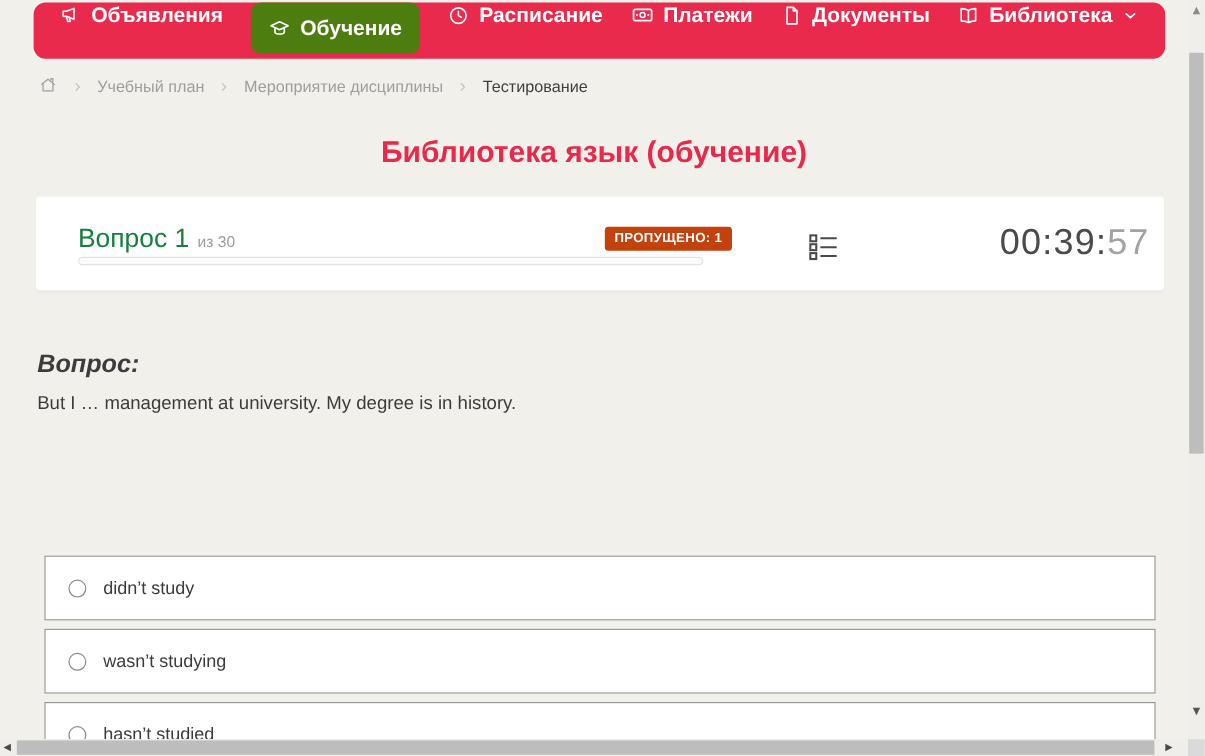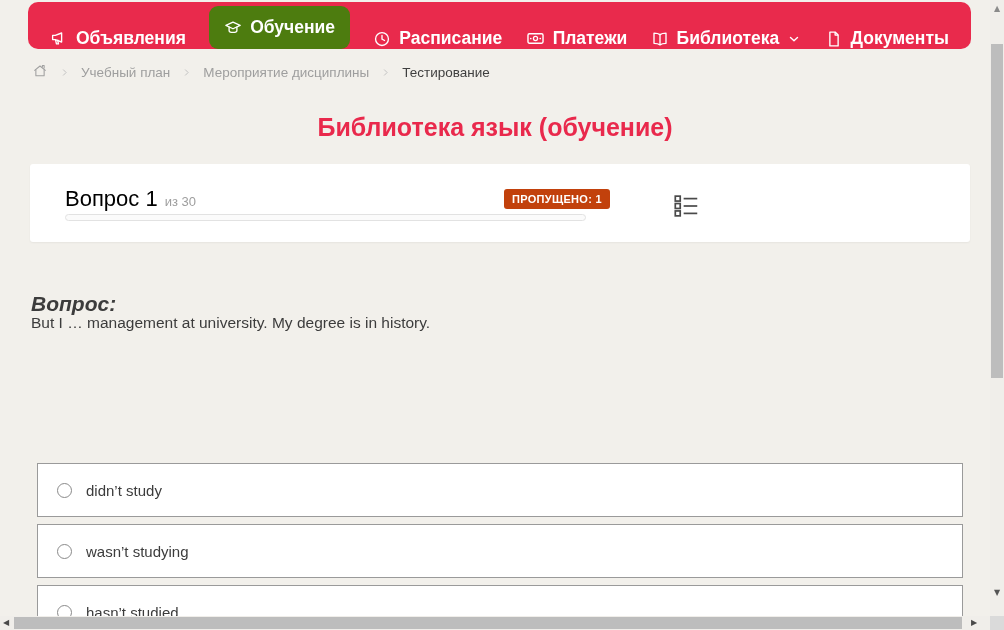--- a/index.html
+++ b/index.html
@@ -4,21 +4,21 @@
 <style>
   * { margin:0; padding:0; box-sizing:border-box; }
   html,body { width:1004px; height:630px; }
   body { font-family:"Liberation Sans", sans-serif; background:#f2f0eb; }
 
   .screen { position:relative; width:1004px; height:630px; background:#f2f0eb; overflow:hidden; }
   .content { position:absolute; left:0; top:0; width:990px; height:616px; overflow:hidden; }
 
   
   .topnav { position:absolute; left:28px; top:2px; width:943px; height:47px;
-            background:#e92a4c; border-radius:10px; display:flex; align-items:flex-end;
+            background:#e92a4c; border-radius:10px; display:flex; align-items:flex-start;
             justify-content:space-between; padding:0 22px; }
   .nav-item { display:flex; align-items:center; gap:8px; color:#fff; font-weight:bold;
               font-size:17.5px; cursor:pointer; white-space:nowrap; }
   .nav-item.active { background:#4d7c0f; border-radius:9px; padding:11px 15px; }
   .nav-item svg { display:block; }
 
   
   .breadcrumb { position:absolute; left:32px; top:62px; height:20px; display:flex;
                 align-items:center; gap:11px; font-size:13.5px; color:#9e9e9e;justify-content:flex-end; }
   .crumb { cursor:pointer; }
@@ -26,37 +26,37 @@
   .crumb-sep { display:flex; align-items:center; }
 
   
   .page-title { position:absolute; left:0; top:113px; width:990px; text-align:center;
                 font-size:25px; font-weight:bold; color:#e9294c; }
 
   
   .quiz-card { position:absolute; left:30px; top:164px; width:940px; height:78px;
                background:#ffffff; border-radius:3px; box-shadow:0 1px 2px rgba(0,0,0,0.05); }
   .q-title { position:absolute; left:35px; top:22px; display:flex; align-items:baseline; gap:7px; }
-  .q-label { font-size:22px; color:#000000; }
+  .q-label { font-size:22px; color:#15803d; }
   .q-of { font-size:13px; color:#9e9e9e; }
   .skipped-badge { position:absolute; left:474px; top:25px; background:#c2410c; color:#fff;
                    font-size:11px; font-weight:bold; padding:4px 8px; border-radius:3px;
                    letter-spacing:0.3px; }
   .progress { position:absolute; left:35px; top:50px; width:521px; height:7px;
               background:#fbfbfb; border:1px solid #e2e2e2; border-radius:5px; overflow:hidden; }
   .progress-fill { height:100%; background:#e92a4c; width:0; }
   .list-btn { position:absolute; left:641px; top:27px; width:30px; height:30px; cursor:pointer; }
   .timer { position:absolute; right:12px; top:22px; font-size:30px; letter-spacing:1px;
            color:#4b4b4b; }
   .timer .dim { color:#a3a3a3; }
 
   
   .prompt-label { position:absolute; left:31px; top:292px; font-size:21px; font-weight:bold;
                   font-style:italic; color:#3c3c3c; }
-  .prompt-text { position:absolute; left:31px; top:314px; font-size:15.5px; color:#3c3c3c; }
+  .prompt-text { position:absolute; left:31px; top:328px; font-size:15.5px; color:#3c3c3c; }
   .type-line { position:absolute; left:31px; top:379px; font-size:15.5px; color:#3c3c3c; }
   .type-label { font-weight:bold; font-style:italic; margin-right:6px; }
 
   
   .options { position:absolute; left:37px; top:463px; width:926px; }
   .option { height:54px; margin-bottom:7px; background:#ffffff; border:1px solid #9a9a9a;
             display:flex; align-items:center; padding-left:19px; cursor:pointer; }
   .radio { width:15px; height:15px; min-width:15px; border:1px solid #8a8a8a; border-radius:50%;
            background:#fff; margin-right:14px; }
   .option-label { font-size:15px; color:#3c3c3c; }
@@ -125,42 +125,42 @@
                 <path d="M6 12h.01M18 12h.01" stroke-width="2.2" stroke-linecap="round"></path>
               </g>
             </svg>
         </span>
         <span>Платежи</span>
       </div>
       <div class="nav-item">
         <span>
           <svg width="18" height="18" viewBox="0 0 24 24">
               <g fill="none" stroke="#fff" stroke-width="1.8" stroke-linejoin="round">
+                <path d="M6.5 2.8h7l4 4v14.4h-11z"></path>
+                <path d="M13.5 2.8v4h4"></path>
+              </g>
+            </svg>
+        </span>
+        <span>Документы</span>
+      </div>
+      <div class="nav-item">
+        <span>
+          <svg width="18" height="18" viewBox="0 0 24 24">
+              <g fill="none" stroke="#fff" stroke-width="1.8" stroke-linejoin="round">
                 <path d="M12 6.2C10 4.8 7.6 4.2 4 4.2v13.6c3.6 0 6 .6 8 2 2-1.4 4.4-2 8-2V4.2c-3.6 0-6 .6-8 2z"></path>
                 <path d="M12 6.2v13.6"></path>
               </g>
             </svg>
         </span>
         <span>Библиотека</span>
         <span>
           <svg width="14" height="14" viewBox="0 0 24 24">
               <path d="M6 9.5l6 5.5 6-5.5" fill="none" stroke="#fff" stroke-width="2.4" stroke-linecap="round" stroke-linejoin="round"></path>
             </svg>
         </span>
-      </div>
-      <div class="nav-item">
-        <span>
-          <svg width="18" height="18" viewBox="0 0 24 24">
-              <g fill="none" stroke="#fff" stroke-width="1.8" stroke-linejoin="round">
-                <path d="M6.5 2.8h7l4 4v14.4h-11z"></path>
-                <path d="M13.5 2.8v4h4"></path>
-              </g>
-            </svg>
-        </span>
-        <span>Документы</span>
       </div>
     </nav>
 
     <div class="breadcrumb">
       <span style="cursor:pointer;">
         <svg width="16" height="16" viewBox="0 0 24 24">
             <g fill="none" stroke="#a0a0a0" stroke-width="1.6" stroke-linejoin="round">
               <path d="M3.5 11.5 12 4.5l8.5 7"></path>
               <path d="M5.8 9.8V19h12.4V9.8"></path>
               <path d="M15.6 6.2V3.8h2.6v4.3"></path>
@@ -203,20 +203,23 @@
             <g fill="none" stroke="#4a4a4a" stroke-width="1.6">
               <rect x="4" y="4.8" width="4.6" height="4.6"></rect>
               <line x1="11.8" y1="7.1" x2="24.5" y2="7.1"></line>
               <rect x="4" y="11.7" width="4.6" height="4.6"></rect>
               <line x1="11.8" y1="14" x2="24.5" y2="14"></line>
               <rect x="4" y="18.6" width="4.6" height="4.6"></rect>
               <line x1="11.8" y1="20.9" x2="24.5" y2="20.9"></line>
             </g>
           </svg>
       </span>
+      <div class="timer">
+        <span>00:39:</span><span class="dim">57</span>
+      </div>
     </section>
 
     <p class="prompt-label">Вопрос:</p>
     <p class="prompt-text">But I … management at university. My degree is in history.</p>
 
     <div class="options">
       <div class="option">
         <span class="radio"></span>
         <span class="option-label">didn’t study</span>
       </div>

